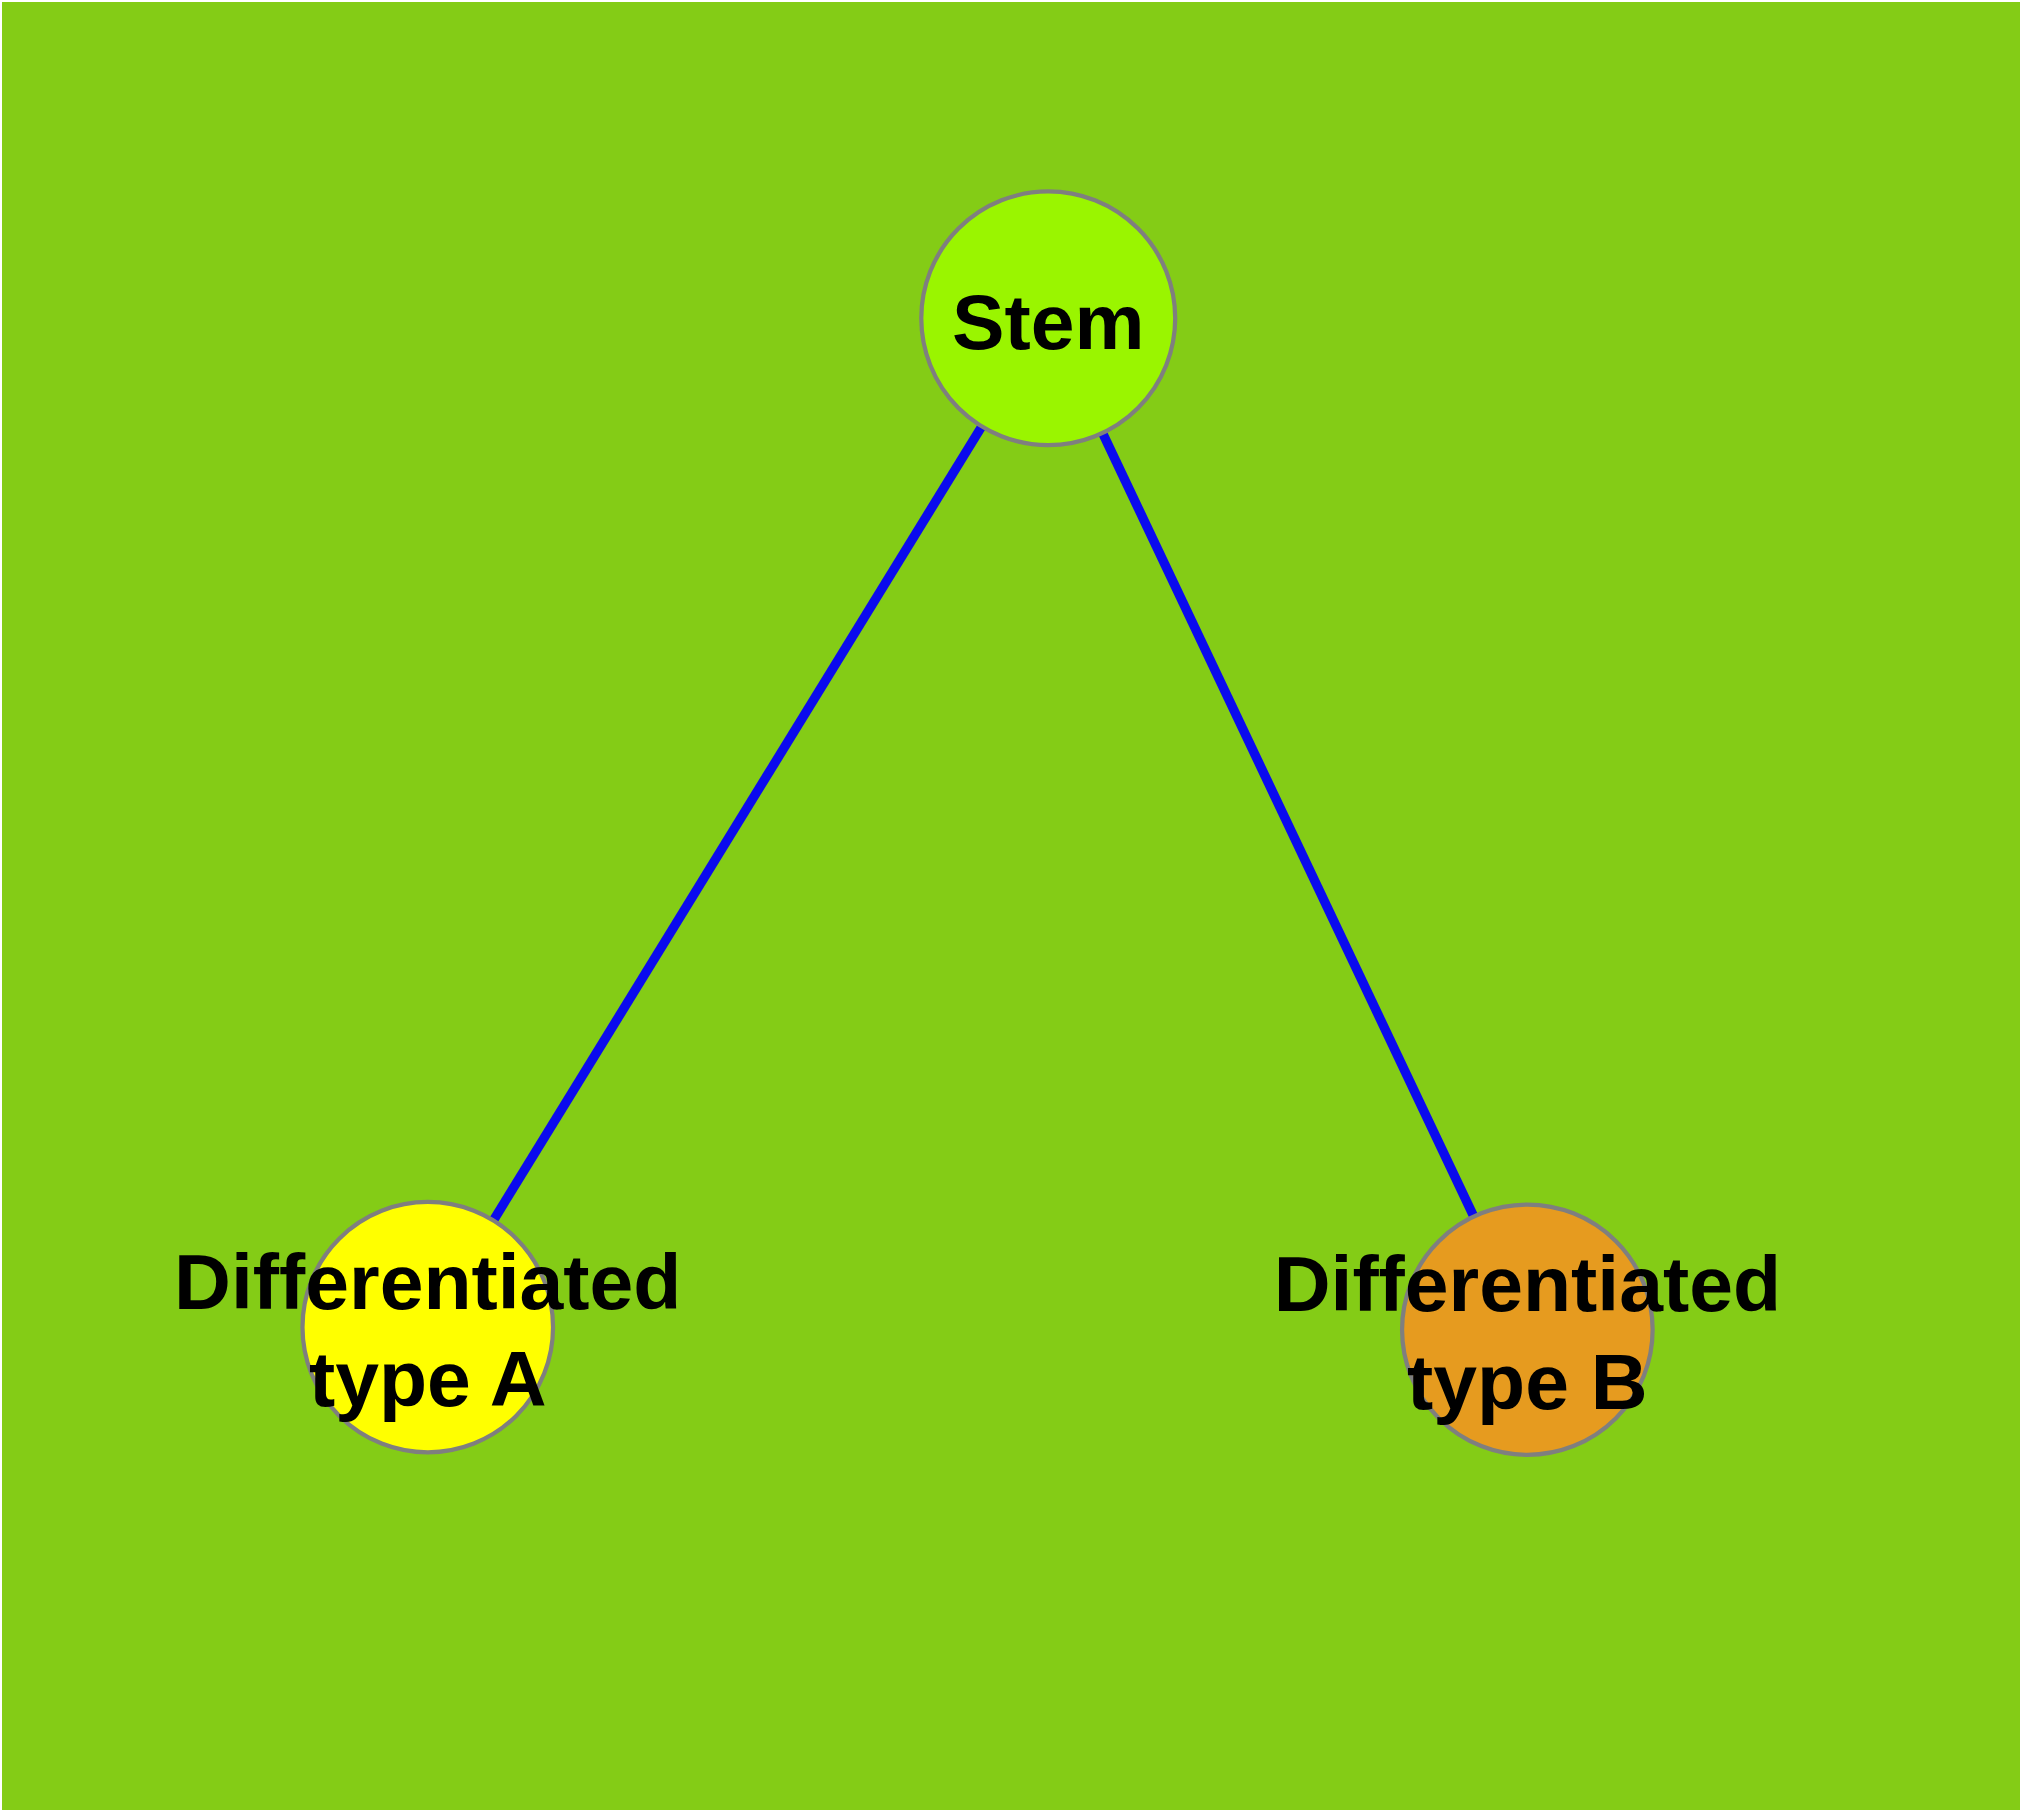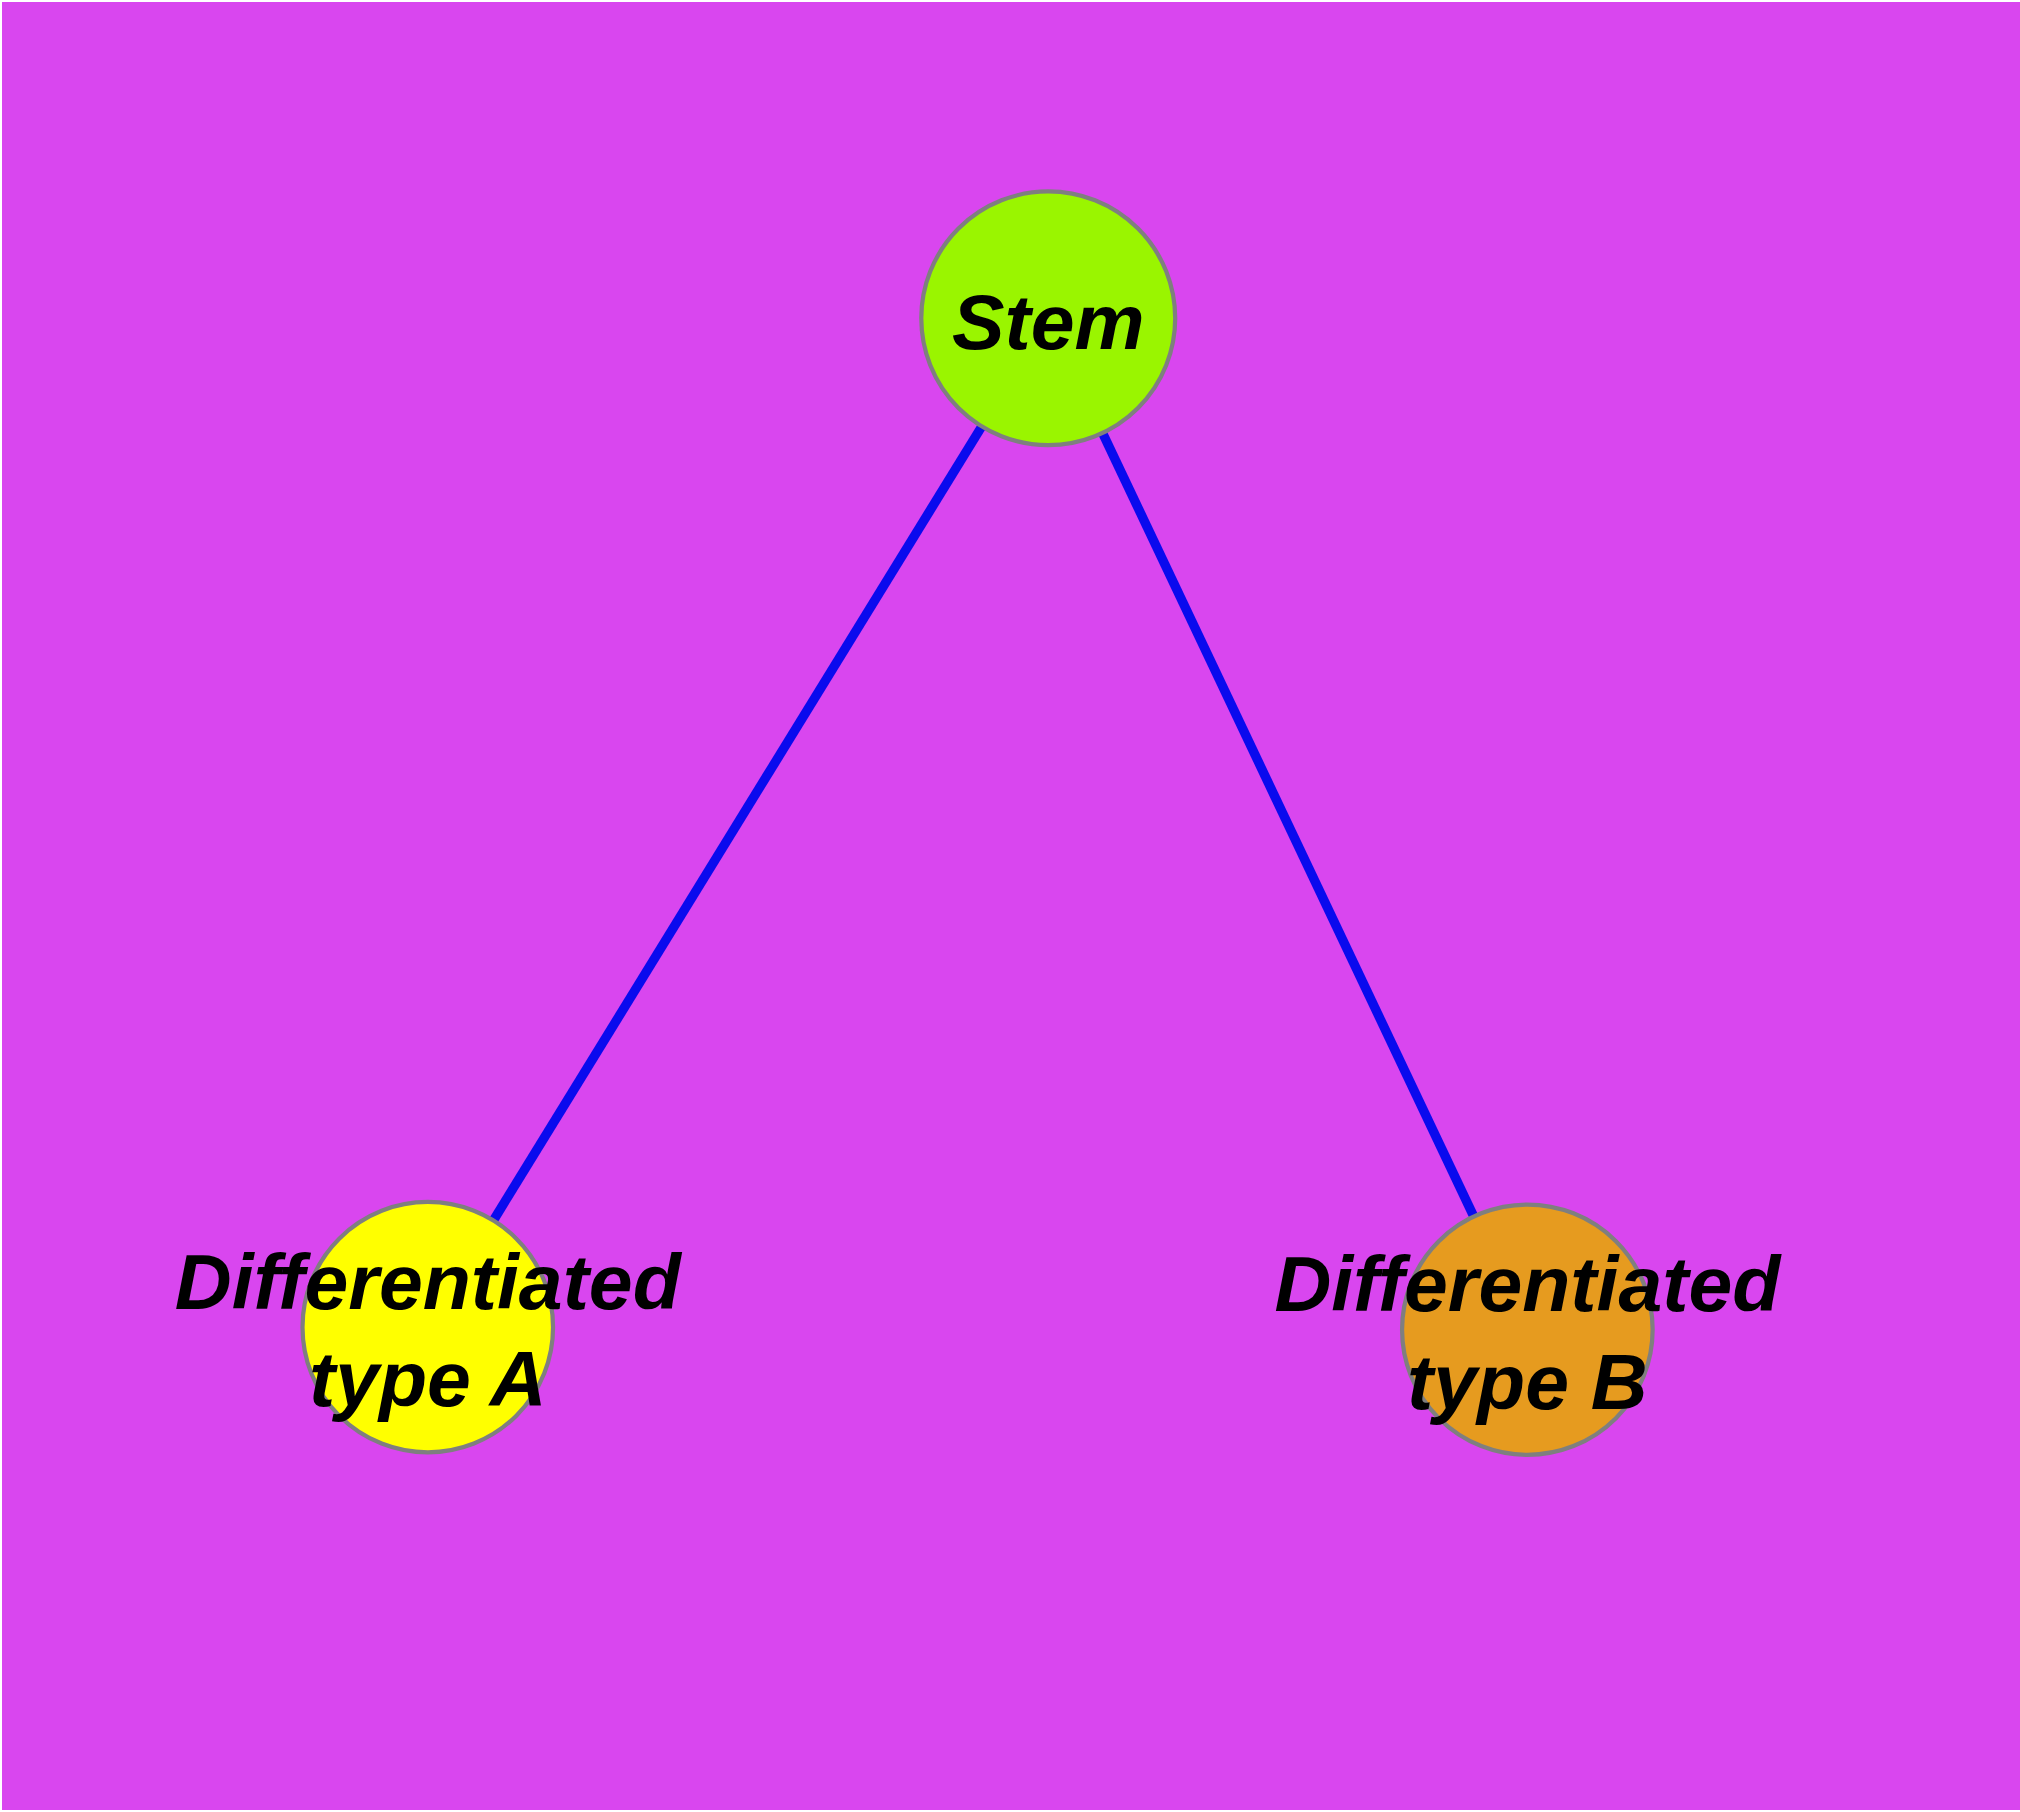--- a/index.html
+++ b/index.html
@@ -31,21 +31,21 @@
     height: 100%;
   }
   .node-label {
     font-family: "Liberation Sans", sans-serif;
     font-weight: 700;
   }
 </style>
 </head>
 <body>
 
-<div class="frame" style="background: #d946ef; font-style: italic;">
+<div class="frame" style="background: #84cc16;">
   <svg id="diagram" viewBox="0 0 2384 2138" preserveAspectRatio="none" xmlns="http://www.w3.org/2000/svg">
       <line x1="1157.5" y1="501.8" x2="580.5" y2="1440.9" stroke="#0A0AEE" stroke-width="11" stroke-linecap="butt"></line>
       <line x1="1300.2" y1="509.6" x2="1738.7" y2="1436.2" stroke="#0A0AEE" stroke-width="11" stroke-linecap="butt"></line>
       <circle cx="1236" cy="374" r="150" fill="#9AF500" stroke="#7F7F7F" stroke-width="5"></circle>
       <text class="node-label" text-anchor="middle" font-size="93" fill="#000000"><tspan x="1236" y="410.0">Stem</tspan></text>
       <circle cx="503" cy="1567" r="148" fill="#FFFF00" stroke="#7F7F7F" stroke-width="5"></circle>
       <text class="node-label" text-anchor="middle" font-size="93" fill="#000000"><tspan x="503" y="1545.5">Differentiated</tspan><tspan x="503" y="1660.5">type A</tspan></text>
       <circle cx="1802" cy="1570" r="148" fill="#E69B1F" stroke="#7F7F7F" stroke-width="5"></circle>
       <text class="node-label" text-anchor="middle" font-size="93" fill="#000000"><tspan x="1802" y="1548.5">Differentiated</tspan><tspan x="1802" y="1663.5">type B</tspan></text>
     </svg>

